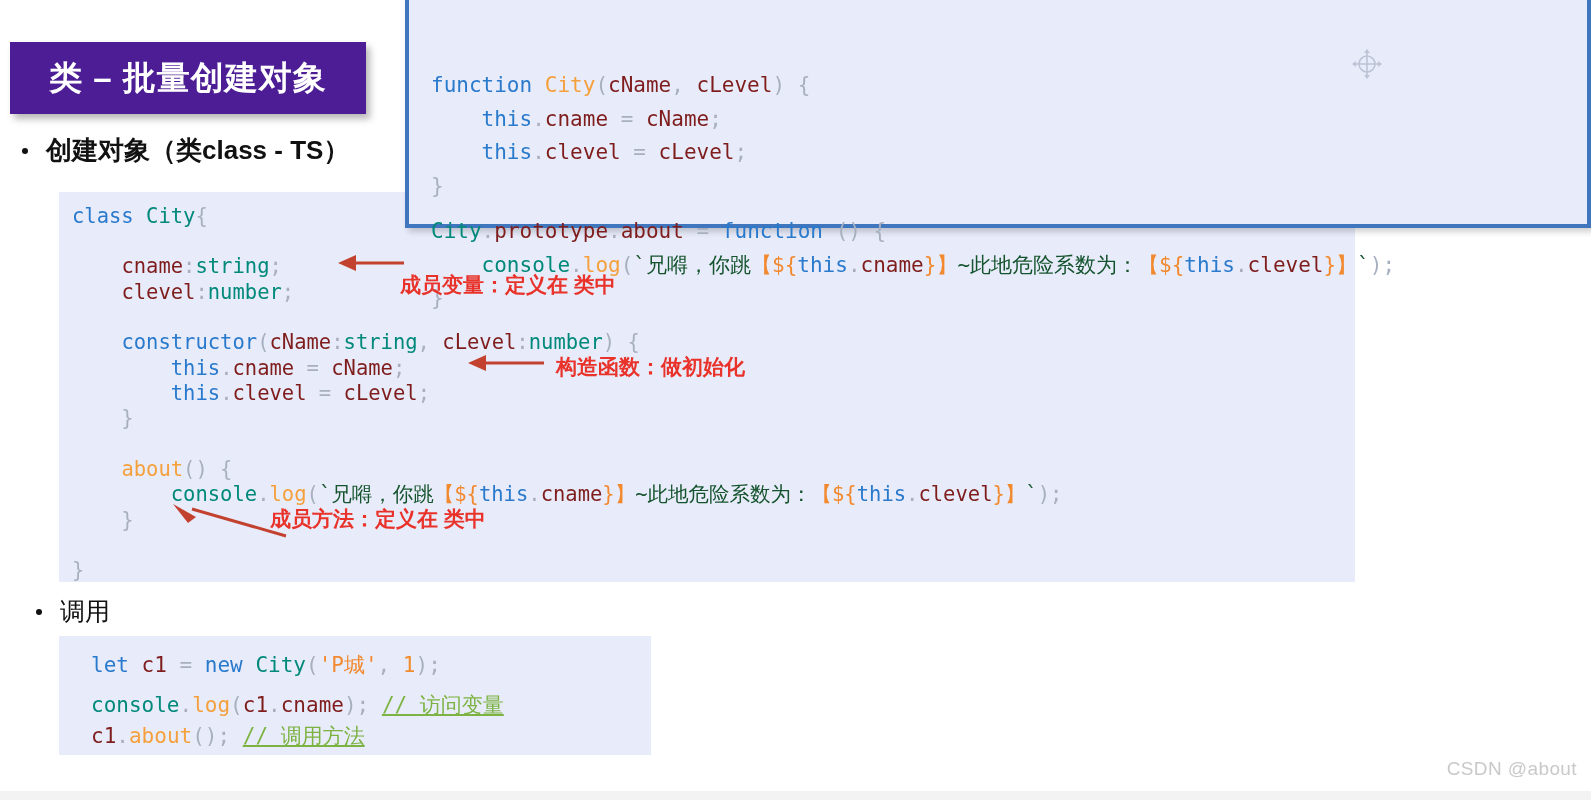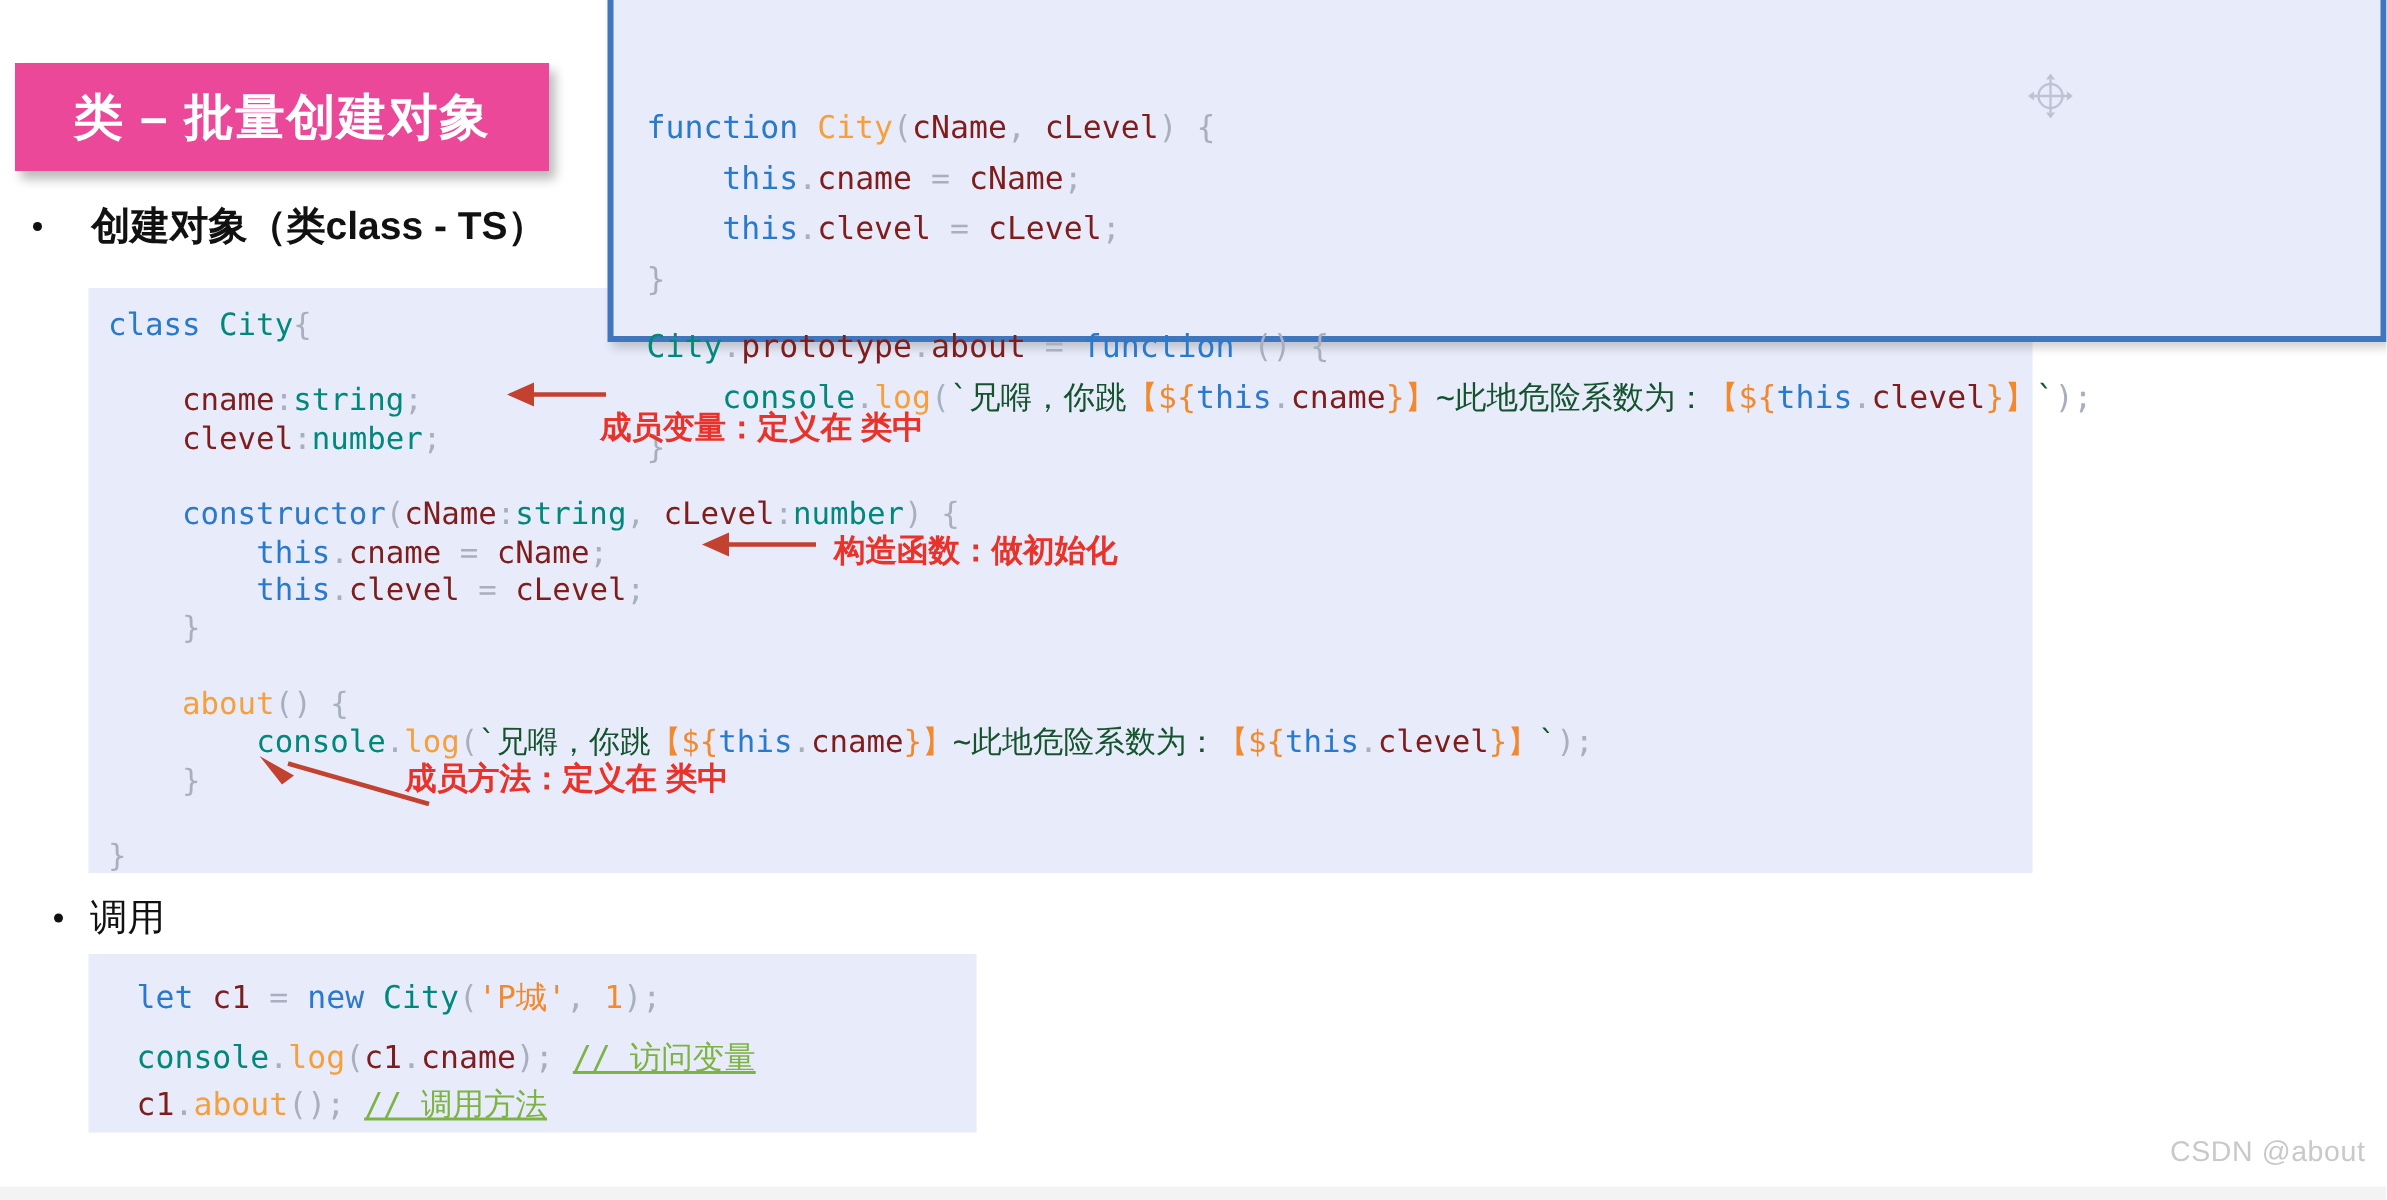--- a/index.html
+++ b/index.html
@@ -15,21 +15,21 @@
     font-family: "Liberation Sans", "DejaVu Sans", sans-serif;
   }
 
   
   .title-banner {
     position: absolute;
     left: 10px;
     top: 42px;
     width: 356px;
     height: 72px;
-    background: #ec4899;
+    background: #4c1d95;
     box-shadow: 4px 5px 7px rgba(0,0,0,0.28);
     display: flex;
     align-items: center;
     justify-content: center;
   }
   .title-banner .title-text {
     color: #ffffff;
     font-size: 33px;
     font-weight: 600;
     letter-spacing: 1px;
@@ -54,21 +54,21 @@
   .bullet-label-bold {
     font-size: 26px;
     font-weight: bold;
     color: #111111;
   }
   .bullet-label-plain {
     font-size: 25px;
     font-weight: normal;
     color: #111111;
   }
-  #bullet-create { left: 22px; top: 133px; gap: 15px; }
+  #bullet-create { left: 22px; top: 133px; }
   #bullet-invoke { left: 36px; top: 595px; }
 
   
   .code-panel {
     position: absolute;
     background: #E8ECFA;
     box-sizing: border-box;
     font-family: "DejaVu Sans Mono", "Liberation Mono", monospace;
     white-space: pre;
     color: #9aa0b0;

